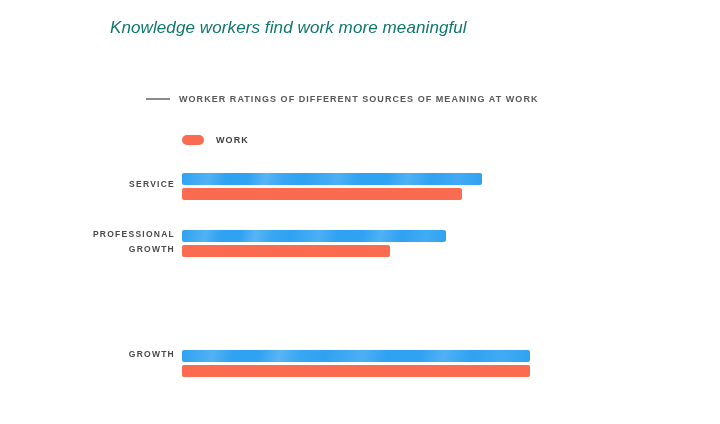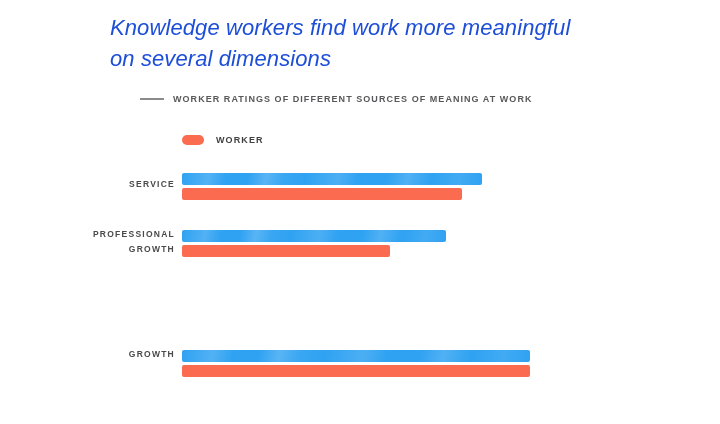--- a/index.html
+++ b/index.html
@@ -19,35 +19,35 @@
     position: absolute;
     inset: 0;
   }
 
   
   .title {
     position: absolute;
     left: 110px;
     top: 12px;
     width: 520px;
-    font-size: 22px;
+    font-size: 17px;
     line-height: 31px;
     font-style: italic;
     font-weight: 400;
-    color: #1d4ed8;
+    color: #0f766e;
     letter-spacing: 0.1px;
   }
   .title .line {
     display: block;
   }
 
   
   .subtitle-row {
     position: absolute;
-    left: 140px;
+    left: 146px;
     top: 94px;
     display: flex;
     align-items: center;
   }
   .subtitle-rule {
     width: 24px;
     height: 2px;
     background: #8b8b8b;
     margin-right: 9px;
     flex: none;
@@ -161,32 +161,31 @@
     background: #FB6B4F;
   }
 </style>
 </head>
 <body>
 
 <div class="canvas">
 
   <div class="title">
     <span class="line">Knowledge workers find work more meaningful</span>
-    <span class="line">on several dimensions</span>
   </div>
 
   <div class="subtitle-row">
     <span class="subtitle-rule"></span>
     <span class="subtitle-text">WORKER RATINGS OF DIFFERENT SOURCES OF MEANING AT WORK</span>
   </div>
 
   <div class="legend">
     <div class="legend-item">
       <span class="legend-swatch" style="background:#FB6B4F"></span>
-      <span class="legend-label">WORKER</span>
+      <span class="legend-label">WORK</span>
     </div>
   </div>
 
   <div class="plot">
 
     <div class="group" style="top:0px">
       <div class="group-label single">
         <span class="lbl-line">SERVICE</span>
       </div>
       <div class="bars">

